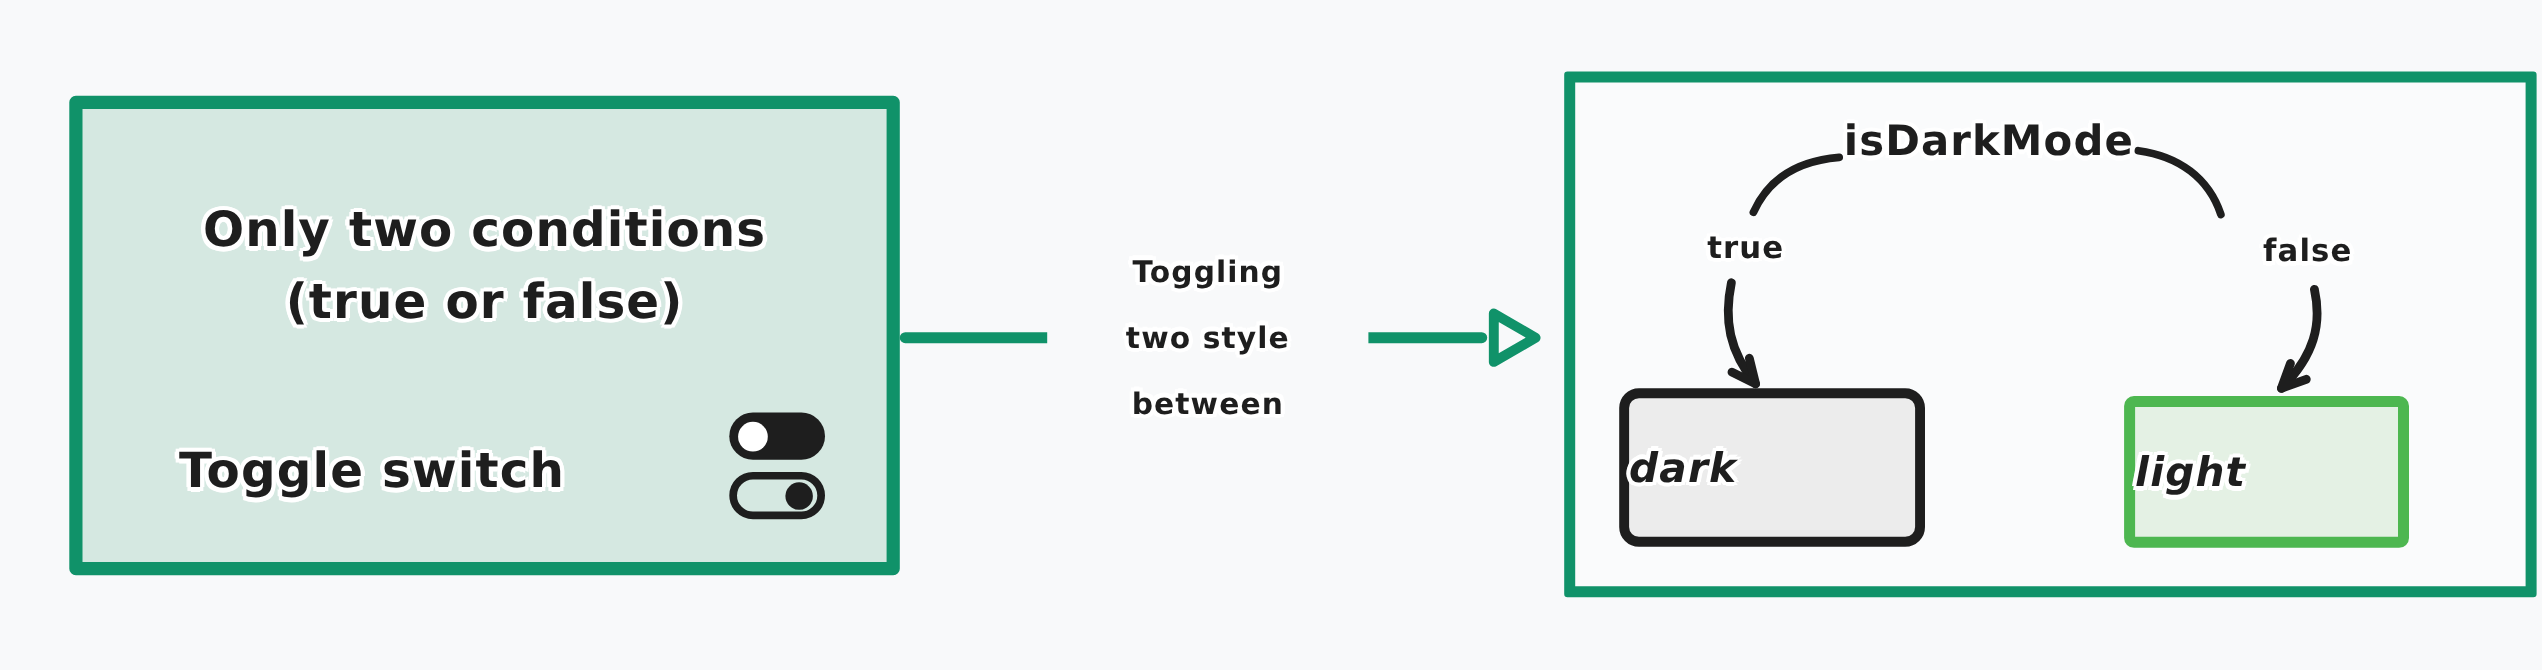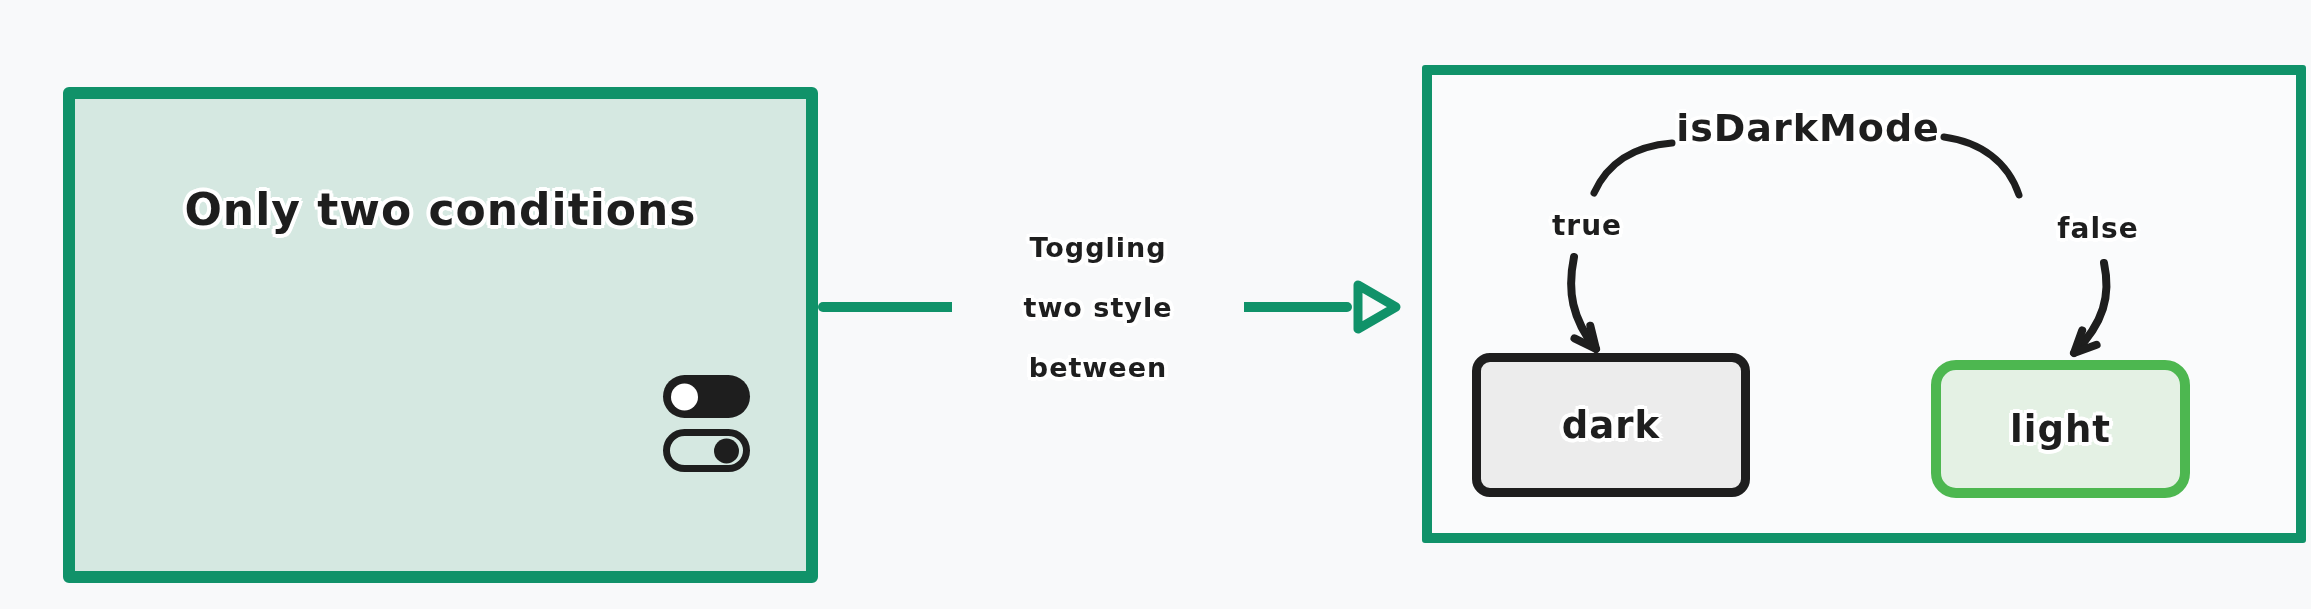--- a/index.html
+++ b/index.html
@@ -12,21 +12,21 @@
     color:#1e1e1e;
     overflow:hidden;
   }
   .halo{
     text-shadow:
       -3px -3px 0 #fff, 3px -3px 0 #fff, -3px 3px 0 #fff, 3px 3px 0 #fff,
       0 -4px 0 #fff, 0 4px 0 #fff, -4px 0 0 #fff, 4px 0 0 #fff;
   }
   
   .left-card{
-    position:absolute;left:63px;top:87px;width:755px;height:496px;
+    position:absolute;left:63px;top:87px;width:755px;height:436px;
     box-sizing:border-box;
     background:#d5e8e1;
     border:12px solid #109269;
     border-radius:6px;
   }
   .left-card .conditions{
     position:absolute;left:0;top:78px;width:100%;
     text-align:center;font-size:44px;line-height:65px;letter-spacing:1px;
   }
   .left-card .toggle-row-label{
@@ -75,41 +75,43 @@
   }
   .branch-label{
     position:absolute;transform:translate(-50%,-50%);
     font-size:28px;letter-spacing:1px;white-space:nowrap;
   }
   .branch-label.true{left:165px;top:160px;}
   .branch-label.false{left:676px;top:163px;text-align:right;}
   .connector-svg{position:absolute;left:0;top:0;width:827px;height:478px;}
   .result-box{
     position:absolute;box-sizing:border-box;
-    display:flex;align-items:center;justify-content:center;
-    font-size:37px;letter-spacing:1px;
+    display:flex;align-items:center;
+    font-size:37px;letter-spacing:1px;font-style:italic;
   }
   .result-box.dark{
     left:50px;top:288px;width:278px;height:144px;
     background:#ececec;border:9px solid #1e1e1e;border-radius:18px;
   }
   .result-box.light{
     left:509px;top:295px;width:259px;height:138px;
-    background:#e4f1e4;border:10px solid #4db750;border-radius:25px;
+    background:#e4f1e4;border:10px solid #4db750;border-radius:9px;
   }
 </style>
 </head>
 <body>
 
 <div id="canvas">
 
   <div class="left-card">
     <div class="conditions halo">
       <div>Only two conditions</div>
+      <div>(true or false)</div>
     </div>
+    <div class="toggle-row-label halo">Toggle switch</div>
     <div class="toggle-stack">
       <div class="pill on halo">
         <div class="knob"></div>
       </div>
       <div class="pill off">
         <div class="knob"></div>
       </div>
     </div>
   </div>
 

